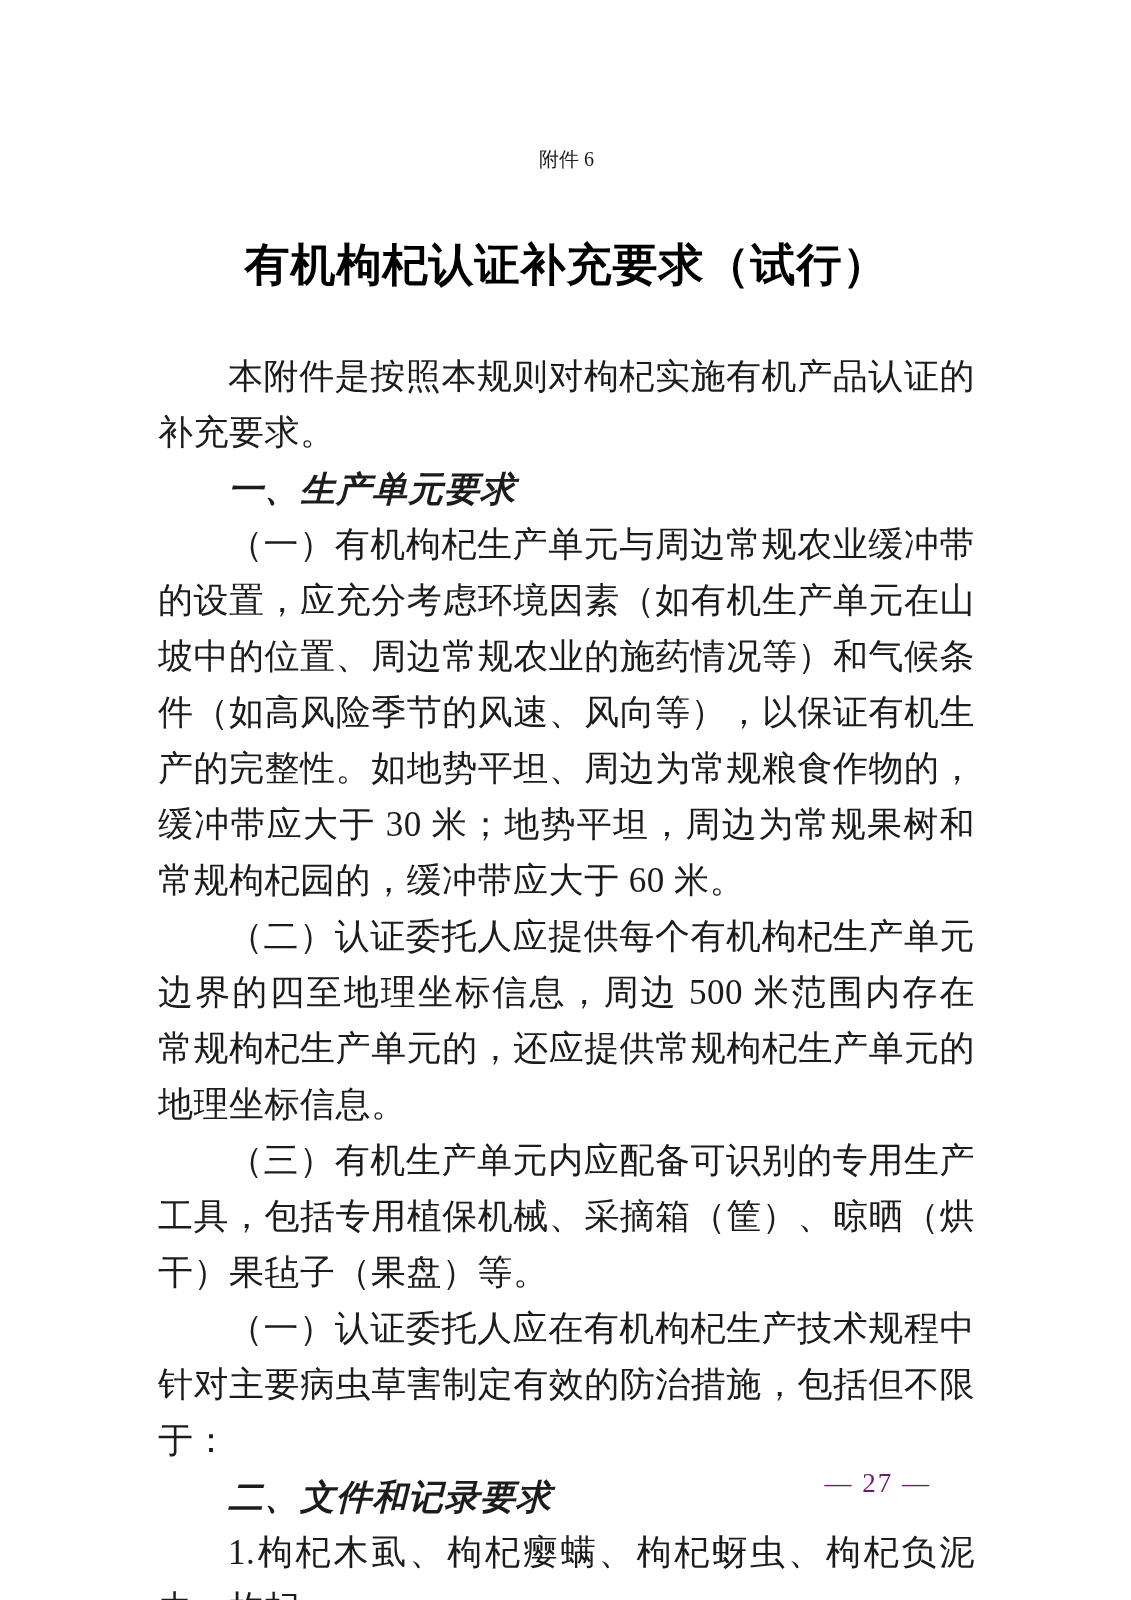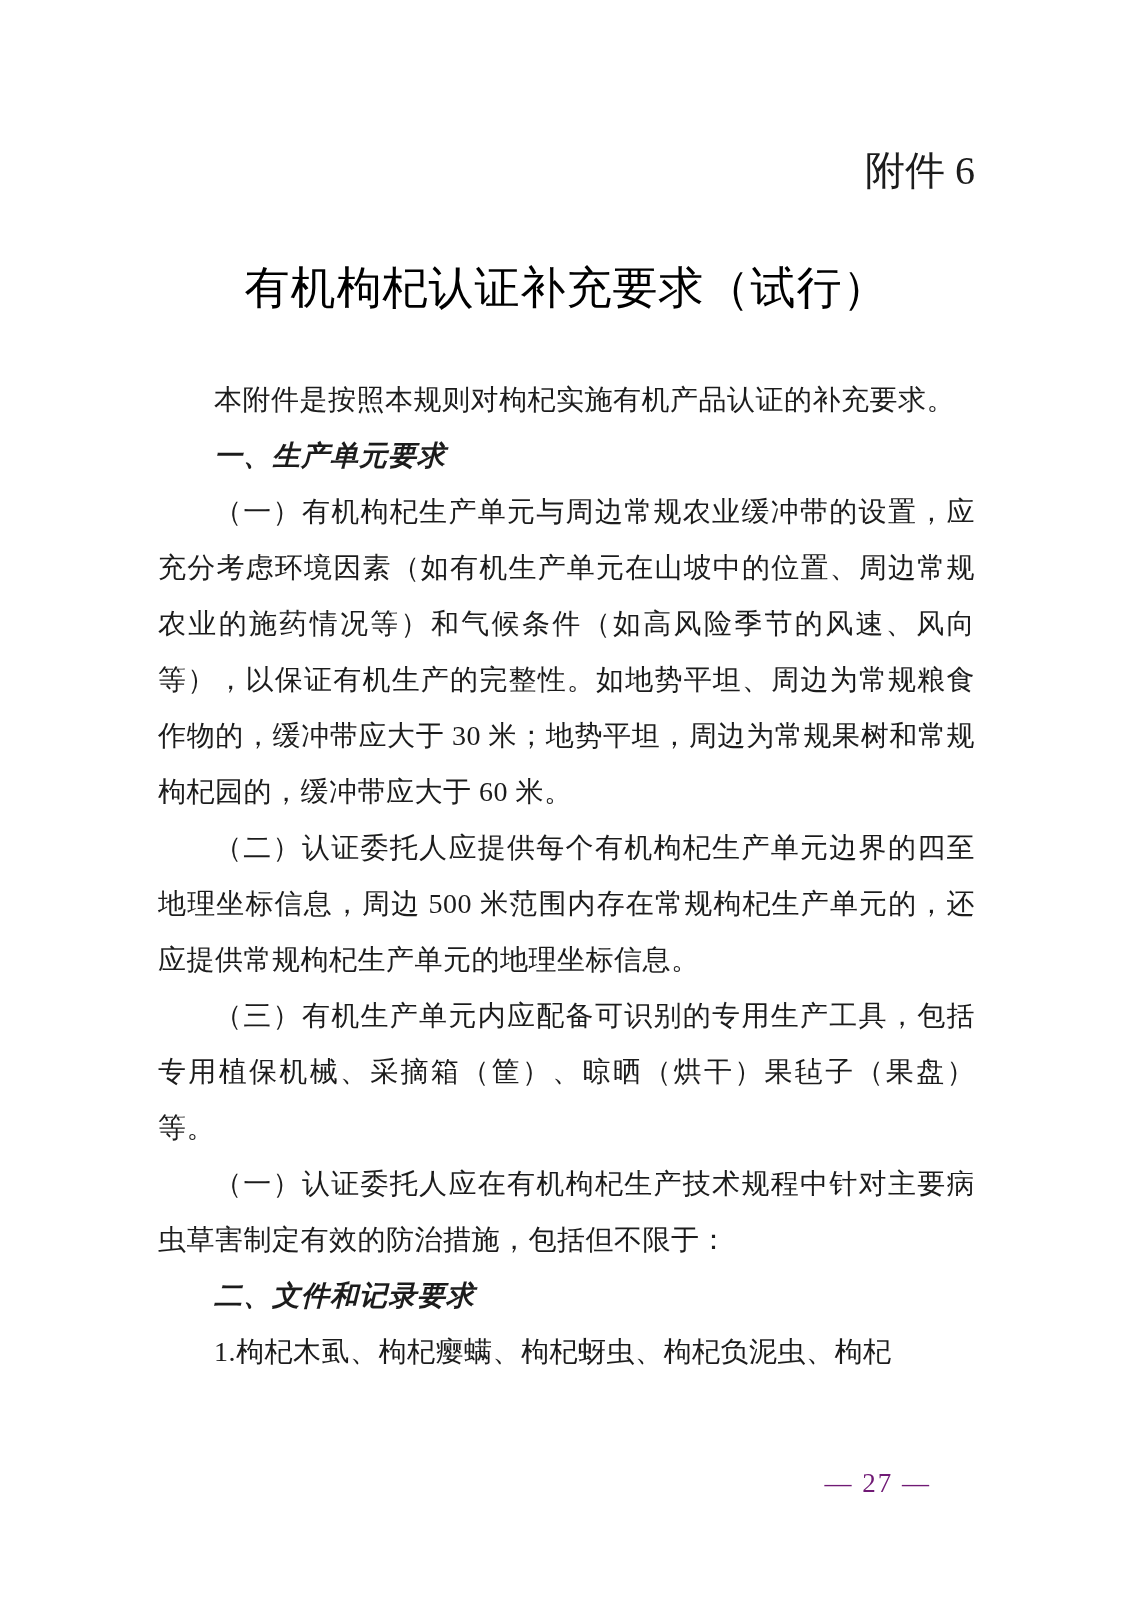--- a/index.html
+++ b/index.html
@@ -14,37 +14,37 @@
     position: relative;
     overflow: hidden;
   }
   .page {
     width: 1131px;
     height: 1600px;
     padding: 148px 156px 0 158px;
     position: relative;
   }
   .attachment-label {
-    font-size: 40px;
+    font-size: 20px;
     line-height: 1.15;
-    text-align: right;
+    text-align: center;
   }
   .doc-title {
     margin-top: 64px;
     text-align: center;
     font-size: 45px;
-    font-weight: normal;
+    font-weight: bold;
     letter-spacing: 1px;
     color: #000000;
   }
   .content {
     margin-top: 54px;
   }
   .para {
-    font-size: 28px;
+    font-size: 35px;
     line-height: 56px;
     text-align: justify;
     text-justify: inter-character;
     text-indent: 2em;
     letter-spacing: 0.5px;
   }
   .para.heading {
     font-weight: bold;
     font-family: "Liberation Sans", "DejaVu Sans", sans-serif;
     letter-spacing: 1px;

